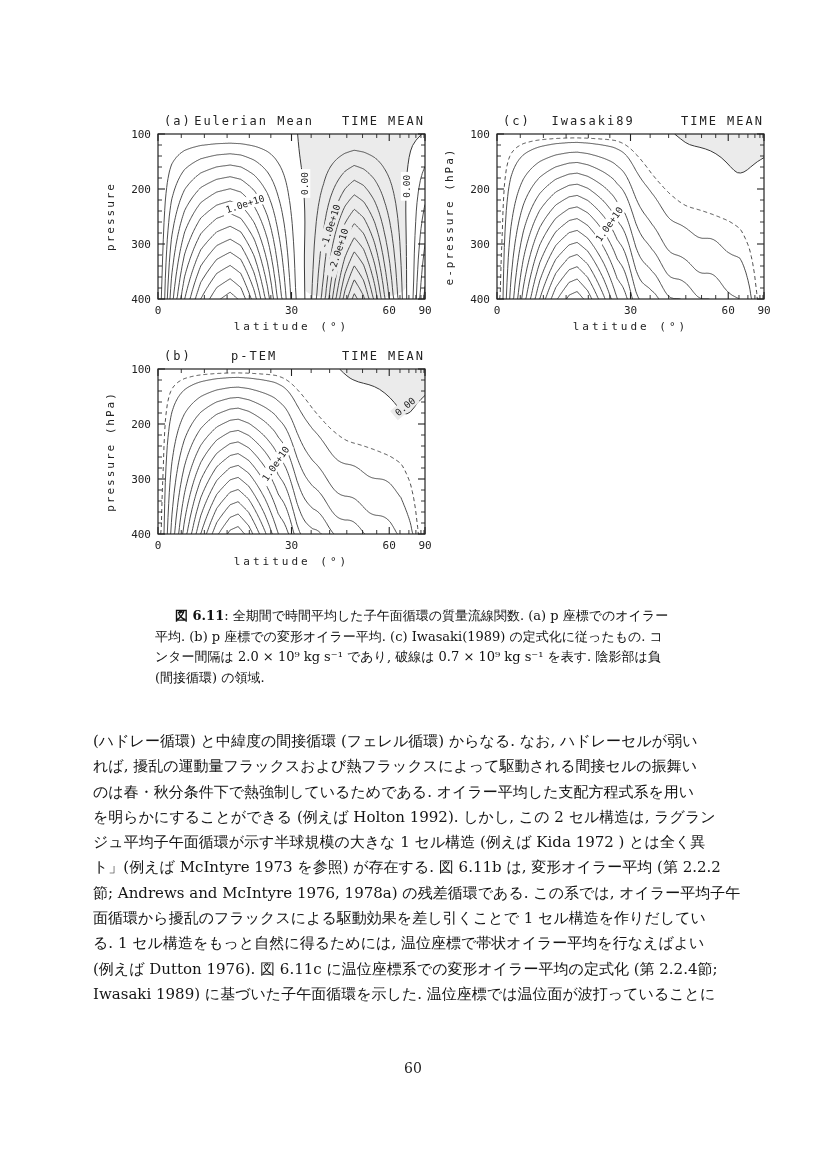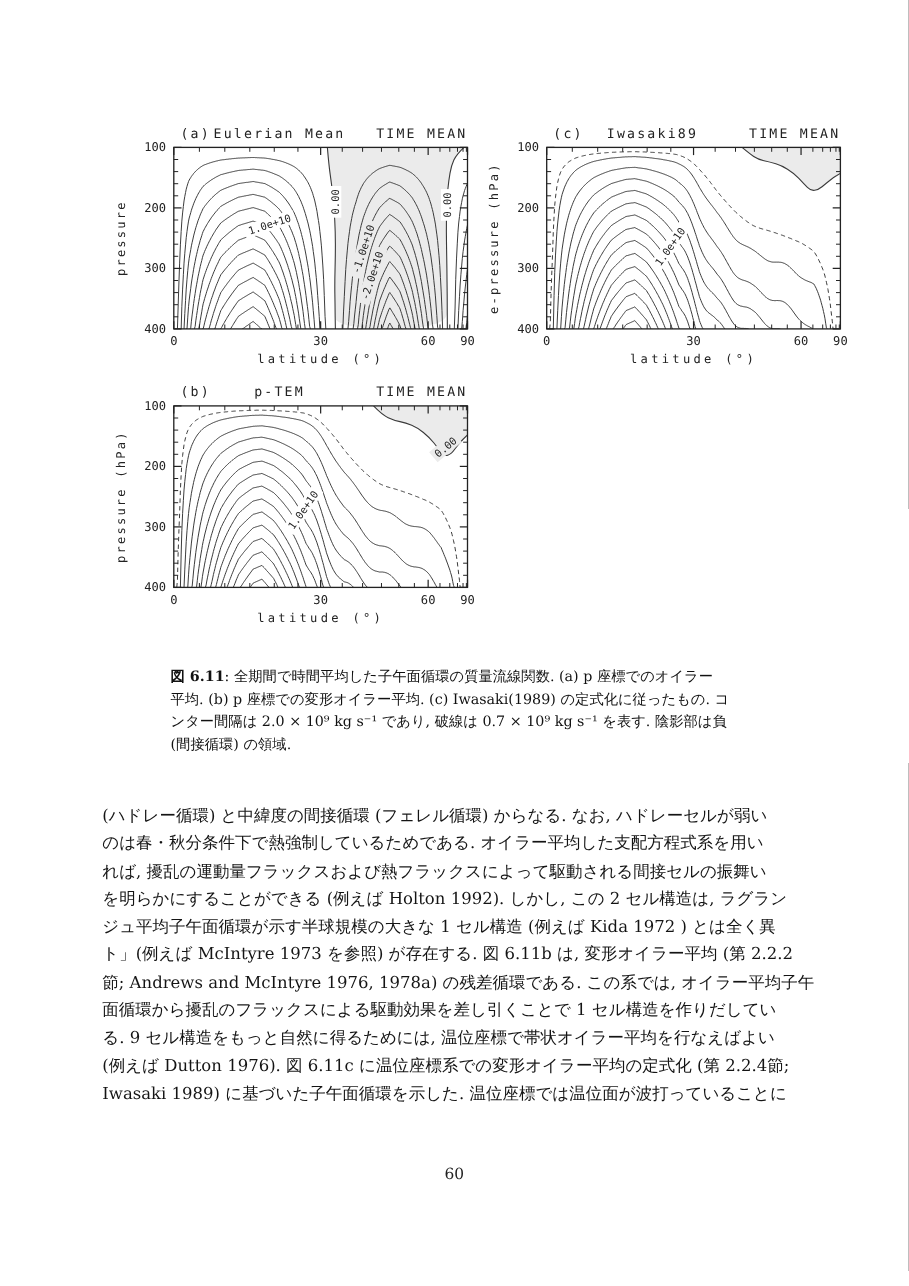--- a/index.html
+++ b/index.html
@@ -8,21 +8,21 @@
     background:#ffffff; overflow:hidden;
     font-family:"DejaVu Serif","Liberation Serif",serif; color:#1a1a1a;
   }
   .figure-area{position:absolute; left:0; top:0;}
   svg.panel{position:absolute; overflow:visible;}
   .caption{
     position:absolute; left:155px; top:606px; width:530px;
     font-size:13px; line-height:20.5px; color:#111;
   }
   .caption .cap-line{white-space:nowrap;}
-  .cap-prefix{font-weight:bold;}
+  .cap-prefix{font-weight:bold;margin-left:20px;}
   .body-text{
     position:absolute; left:93px; top:729px; width:680px;
     font-size:15px; line-height:25.3px; color:#141414;
   }
   .body-text .body-line{white-space:nowrap;}
   .page-number{
     position:absolute; left:0; top:1060px; width:826px;
     text-align:center; font-size:14px; color:#222;
   }
 </style>
@@ -417,28 +417,28 @@
     <div>
         <div class="cap-line">平均. (b) p 座標での変形オイラー平均. (c) Iwasaki(1989) の定式化に従ったもの. コ</div>
         <div class="cap-line">ンター間隔は 2.0 × 10⁹ kg s⁻¹ であり, 破線は 0.7 × 10⁹ kg s⁻¹ を表す. 陰影部は負</div>
         <div class="cap-line">(間接循環) の領域.</div>
       </div>
   </div>
 
   <div class="body-text">
     <div>
         <div class="body-line">(ハドレー循環) と中緯度の間接循環 (フェレル循環) からなる. なお, ハドレーセルが弱い</div>
+        <div class="body-line">れば, 擾乱の運動量フラックスおよび熱フラックスによって駆動される間接セルの振舞い</div>
         <div class="body-line">のは春・秋分条件下で熱強制しているためである. オイラー平均した支配方程式系を用い</div>
-        <div class="body-line">れば, 擾乱の運動量フラックスおよび熱フラックスによって駆動される間接セルの振舞い</div>
         <div class="body-line">を明らかにすることができる (例えば Holton 1992). しかし, この 2 セル構造は, ラグラン</div>
         <div class="body-line">ジュ平均子午面循環が示す半球規模の大きな 1 セル構造 (例えば Kida 1972 ) とは全く異</div>
         <div class="body-line">ト」(例えば McIntyre 1973 を参照) が存在する. 図 6.11b は, 変形オイラー平均 (第 2.2.2</div>
         <div class="body-line">節; Andrews and McIntyre 1976, 1978a) の残差循環である. この系では, オイラー平均子午</div>
         <div class="body-line">面循環から擾乱のフラックスによる駆動効果を差し引くことで 1 セル構造を作りだしてい</div>
-        <div class="body-line">る. 9 セル構造をもっと自然に得るためには, 温位座標で帯状オイラー平均を行なえばよい</div>
+        <div class="body-line">る. 1 セル構造をもっと自然に得るためには, 温位座標で帯状オイラー平均を行なえばよい</div>
         <div class="body-line">(例えば Dutton 1976). 図 6.11c に温位座標系での変形オイラー平均の定式化 (第 2.2.4節;</div>
         <div class="body-line">Iwasaki 1989) に基づいた子午面循環を示した. 温位座標では温位面が波打っていることに</div>
       </div>
   </div>
 
   <div class="page-number">60</div>
 
 </div>
 
 </body></html>

